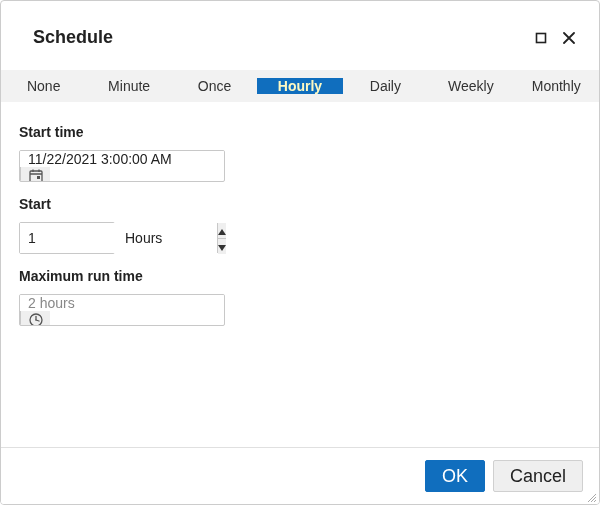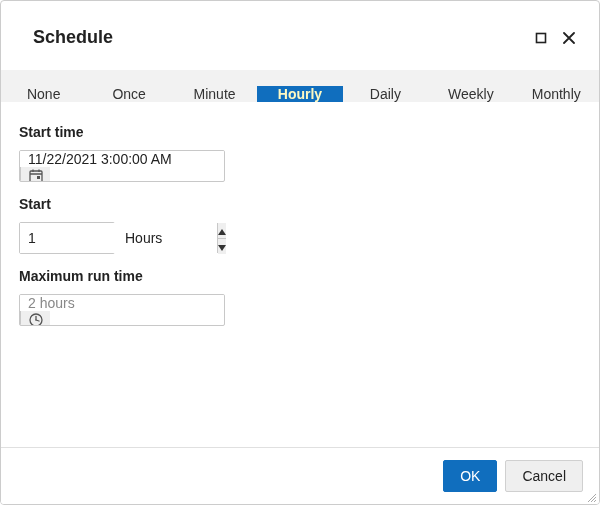--- a/index.html
+++ b/index.html
@@ -32,21 +32,21 @@
     border:none;
     cursor:pointer;
     color:#222;
     padding:0;
   }
   .title-btn svg { display:block; }
   .tabs {
     display:flex;
     background:#f2f2f2;
     height:32px;
-    align-items:flex-end;
+    align-items:center;
   }
   .tab {
     flex:1;
     display:flex;
     align-items:center;
     justify-content:center;
     font-size:14px;
     color:#333;
     cursor:pointer;
     user-select:none;
@@ -148,21 +148,21 @@
     padding:12px 16px;
     display:flex;
     justify-content:flex-end;
     gap:8px;
     background:#fff;
   }
   .btn {
     height:32px;
     padding:0 16px;
     border-radius:2px;
-    font-size:14px;
+    font-size:18px;
     cursor:pointer;
     display:flex;
     align-items:center;
     justify-content:center;
   }
   .btn-primary {
     background:#106ebe;
     color:#fff;
     border:1px solid #106ebe;
   }
@@ -199,22 +199,22 @@
       <span>
         <svg width="12" height="12" viewBox="0 0 12 12">
             <path d="M1 1 L11 11 M11 1 L1 11" stroke="#222" stroke-width="1.8" stroke-linecap="round"></path>
           </svg>
       </span>
     </button>
   </div>
 
   <div class="tabs">
     <div class="tab">None</div>
+    <div class="tab">Minute</div>
     <div class="tab">Once</div>
-    <div class="tab">Minute</div>
     <div class="tab active">Hourly</div>
     <div class="tab">Daily</div>
     <div class="tab">Weekly</div>
     <div class="tab">Monthly</div>
   </div>
 
   <div class="content">
 
     <div class="section">
       <div class="field-label">Start time</div>

